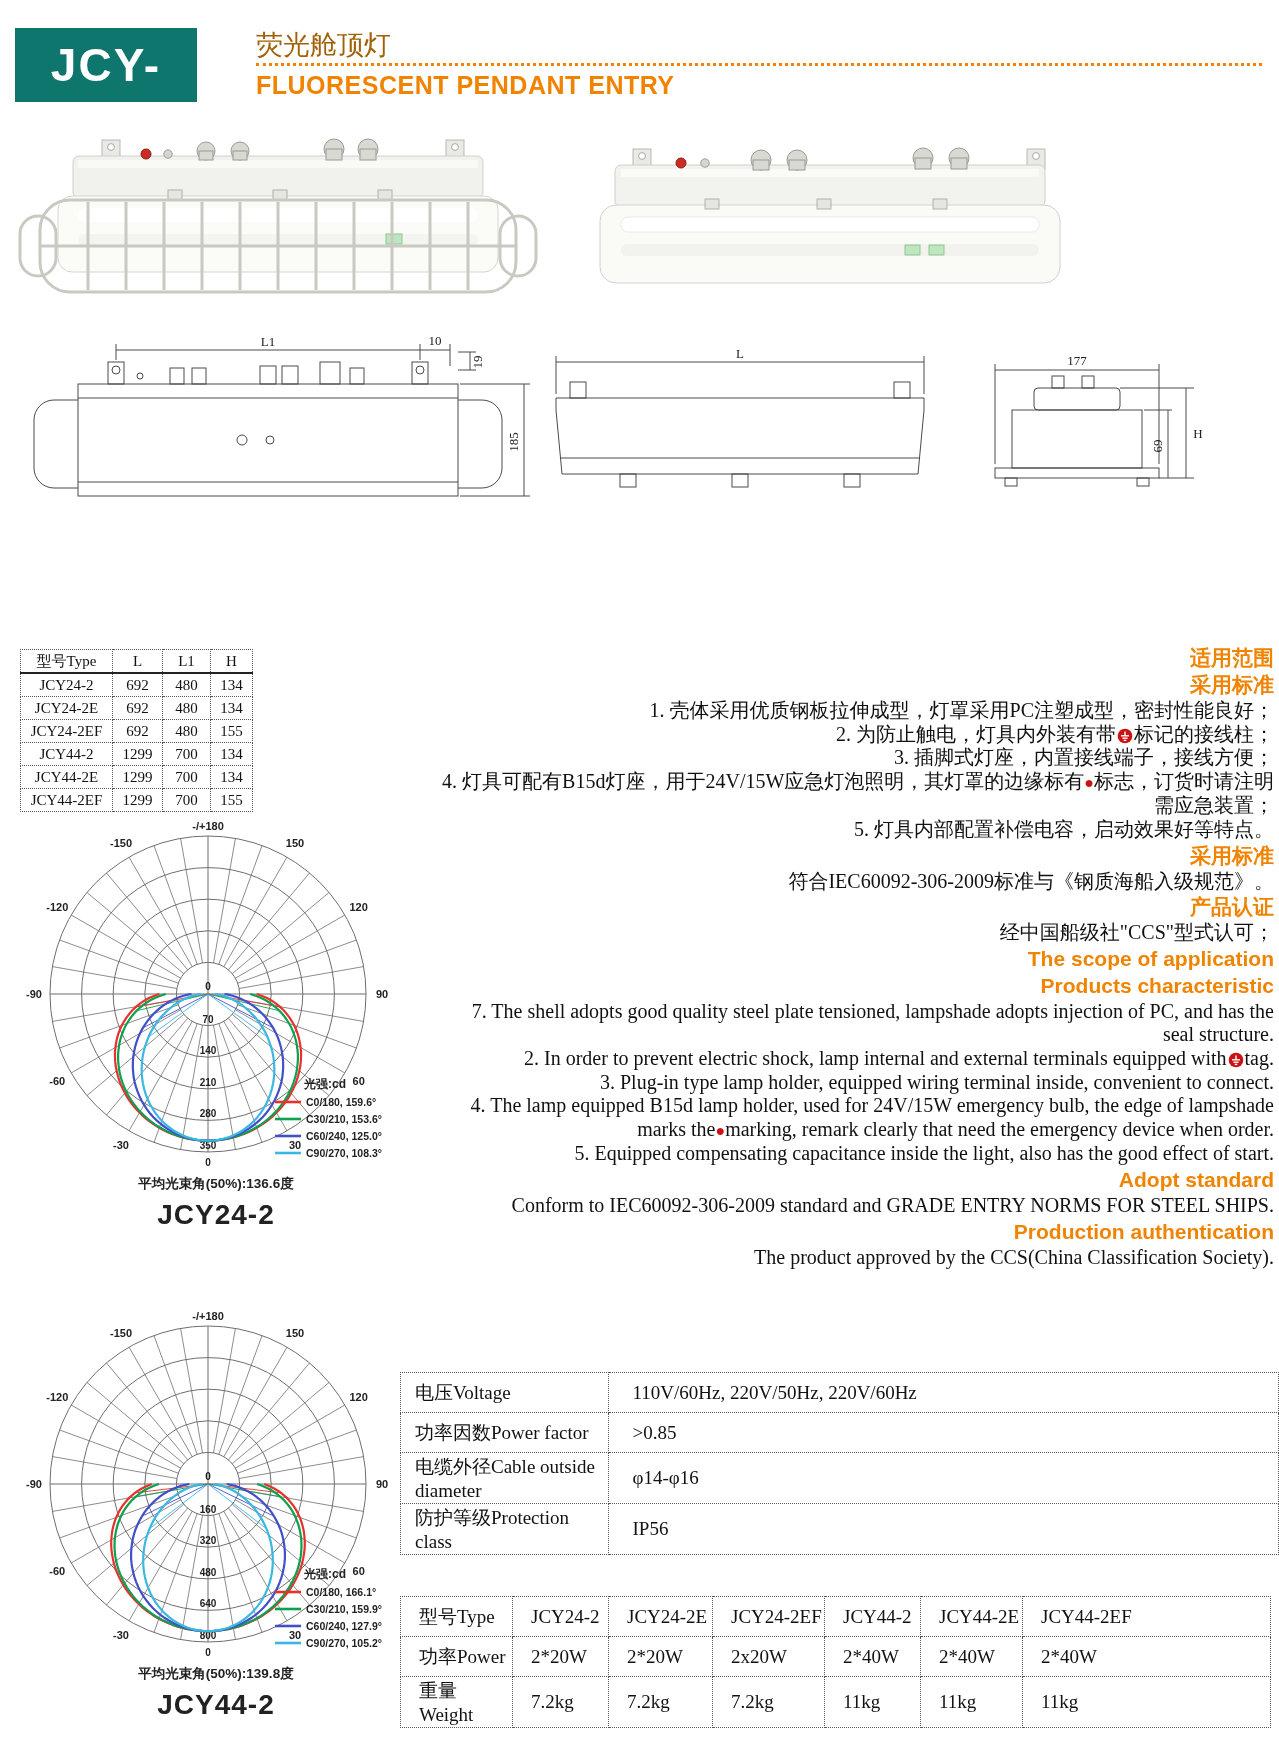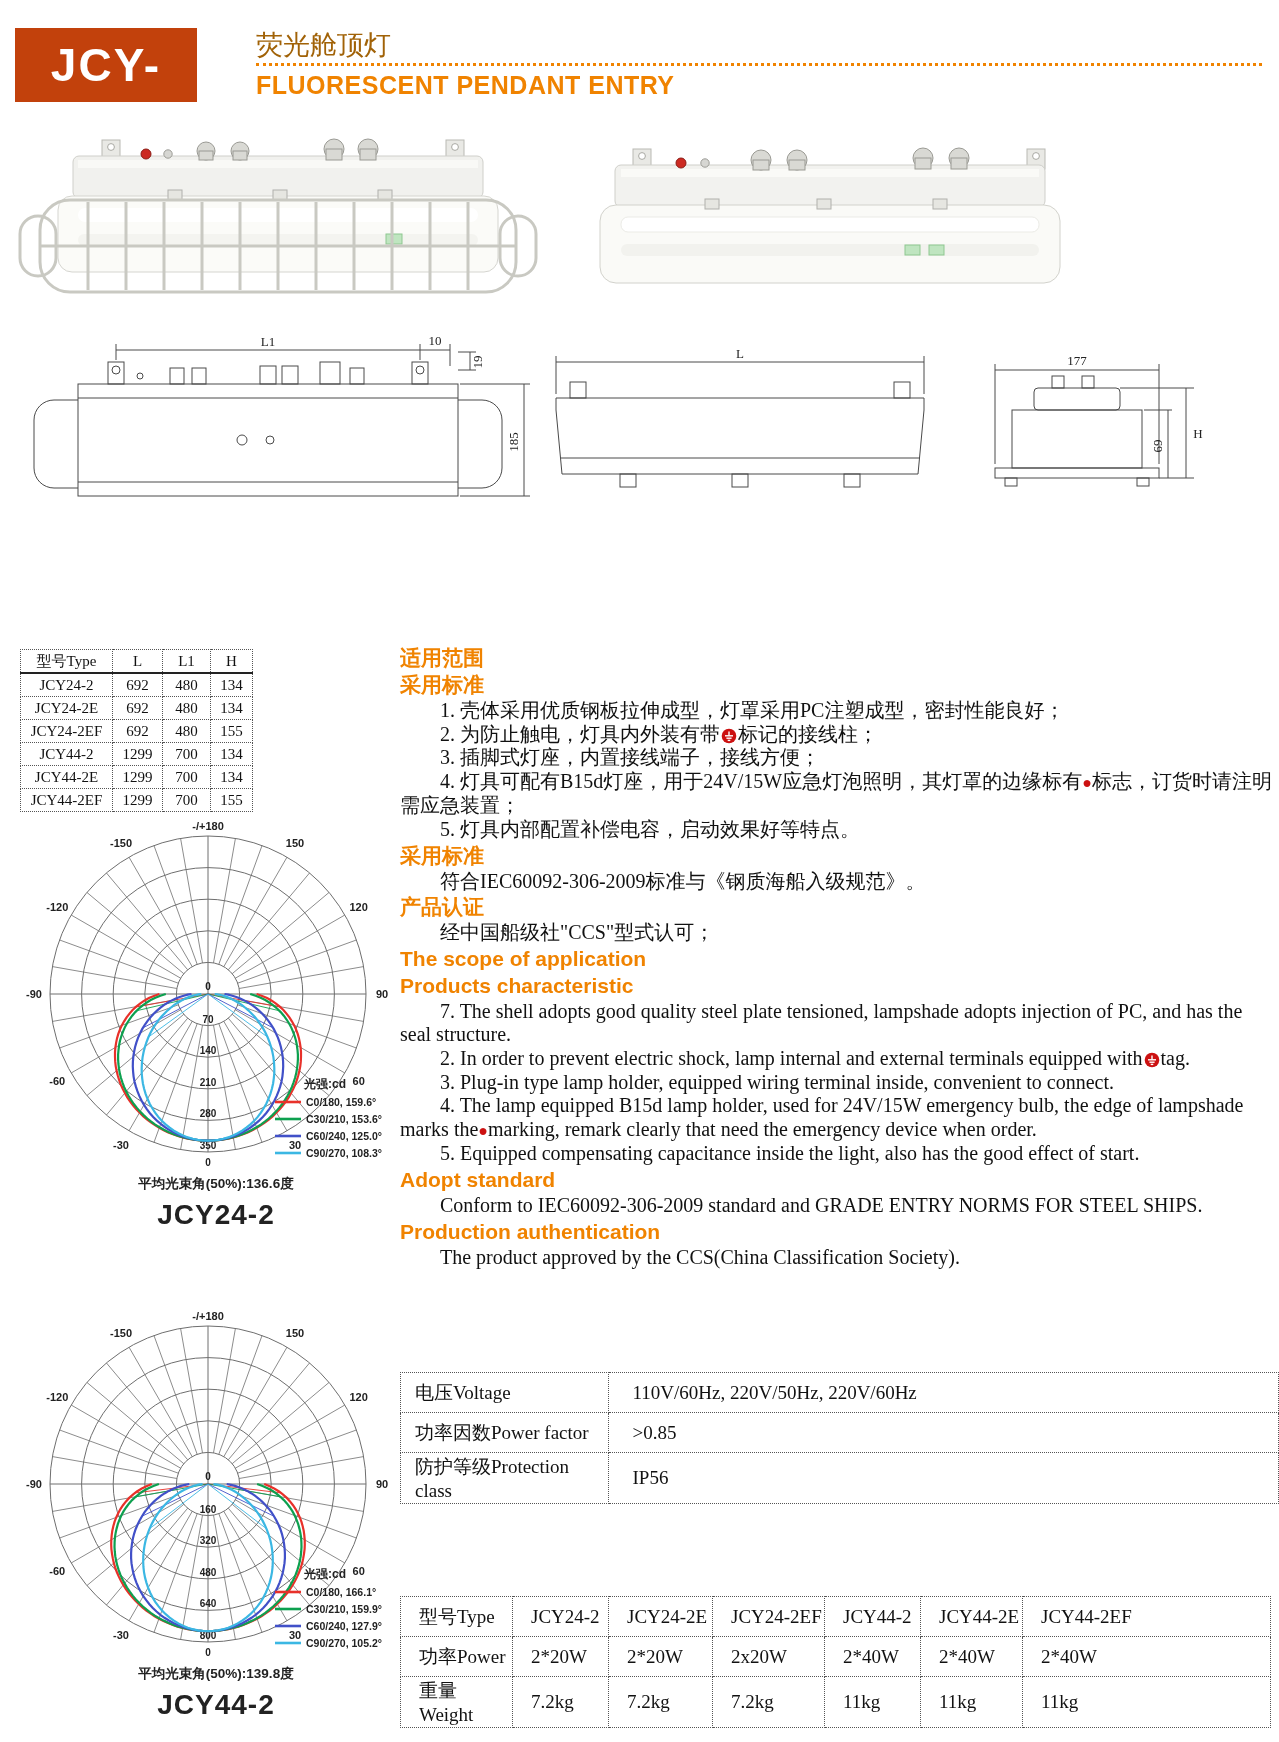--- a/index.html
+++ b/index.html
@@ -2,42 +2,42 @@
 <html><head>
 <meta charset="utf-8">
 <style>
   html,body { margin:0; padding:0; background:#fff; }
   .page { position:relative; width:1279px; height:1742px; background:#ffffff;
           font-family:"Liberation Serif", serif; color:#111; overflow:hidden; }
   svg { overflow:visible; }
 
   
   .logo-box { position:absolute; left:15px; top:28px; width:182px; height:74px;
-              background:#c2410c; color:#fff; display:flex; align-items:center; justify-content:center;
+              background:#0f766e; color:#fff; display:flex; align-items:center; justify-content:center;
               font-family:"Liberation Sans", sans-serif; font-weight:bold; font-size:46px; letter-spacing:2px; }
   .title-cn { position:absolute; left:256px; top:27px; color:#a16207;
               font-family:"Liberation Sans", sans-serif; font-weight:normal; font-size:27px; }
   .dotted-rule { position:absolute; left:256px; top:63px; width:1006px; border-top:3px dotted #F08300; }
   .title-en { position:absolute; left:256px; top:71px; color:#F08300;
               font-family:"Liberation Sans", sans-serif; font-weight:bold; font-size:25px; letter-spacing:0.5px; }
 
   
   .photo1 { position:absolute; left:18px;  top:138px; }
   .photo2 { position:absolute; left:565px; top:145px; }
   .drawings { position:absolute; left:20px; top:332px; }
   .dim-text { font-family:"Liberation Serif", serif; font-size:13px; fill:#222; }
 
   
   .size-table { position:absolute; left:20px; top:649px; border-collapse:collapse;
                 font-size:15px; color:#111; }
   .size-table td { border:1px dotted #555; text-align:center; height:22px; padding:0 3px; }
   .size-table tr.head td { border-bottom:2px solid #222; }
 
   
-  .rcol { position:absolute; left:400px; top:644px; width:874px; }
+  .rcol { position:absolute; left:400px; top:644px; width:874px;text-align:right; }
   .h-cn,.h-en { color:#F08300; font-family:"Liberation Sans", sans-serif; font-weight:bold;
                 font-size:21px; line-height:26px; margin:1px 0; }
   .p-cn,.p-en { font-size:20px; line-height:23.6px; text-indent:40px; margin:0; }
   .red-dot { color:#cc1111; font-size:16px; }
   .earth-wrap { display:inline-block; vertical-align:-3px; margin:0 1px; }
 
   
   .chart-block { position:absolute; left:25px; width:372px; }
   .chart-block.c1 { top:822px; }
   .chart-block.c2 { top:1312px; }
@@ -479,20 +479,24 @@
     <tbody>
         <tr>
           <td class="k">电压Voltage</td>
           <td class="v">110V/60Hz, 220V/50Hz, 220V/60Hz</td>
         </tr>
         <tr>
           <td class="k">功率因数Power factor</td>
           <td class="v">&gt;0.85</td>
         </tr>
         <tr>
+          <td class="k">电缆外径Cable outside diameter</td>
+          <td class="v">φ14-φ16</td>
+        </tr>
+        <tr>
           <td class="k">防护等级Protection class</td>
           <td class="v">IP56</td>
         </tr>
       </tbody>
   </table>
 
   <table class="model-table">
     <colgroup>
       <col style="width:112px">
         <col style="width:96px">

